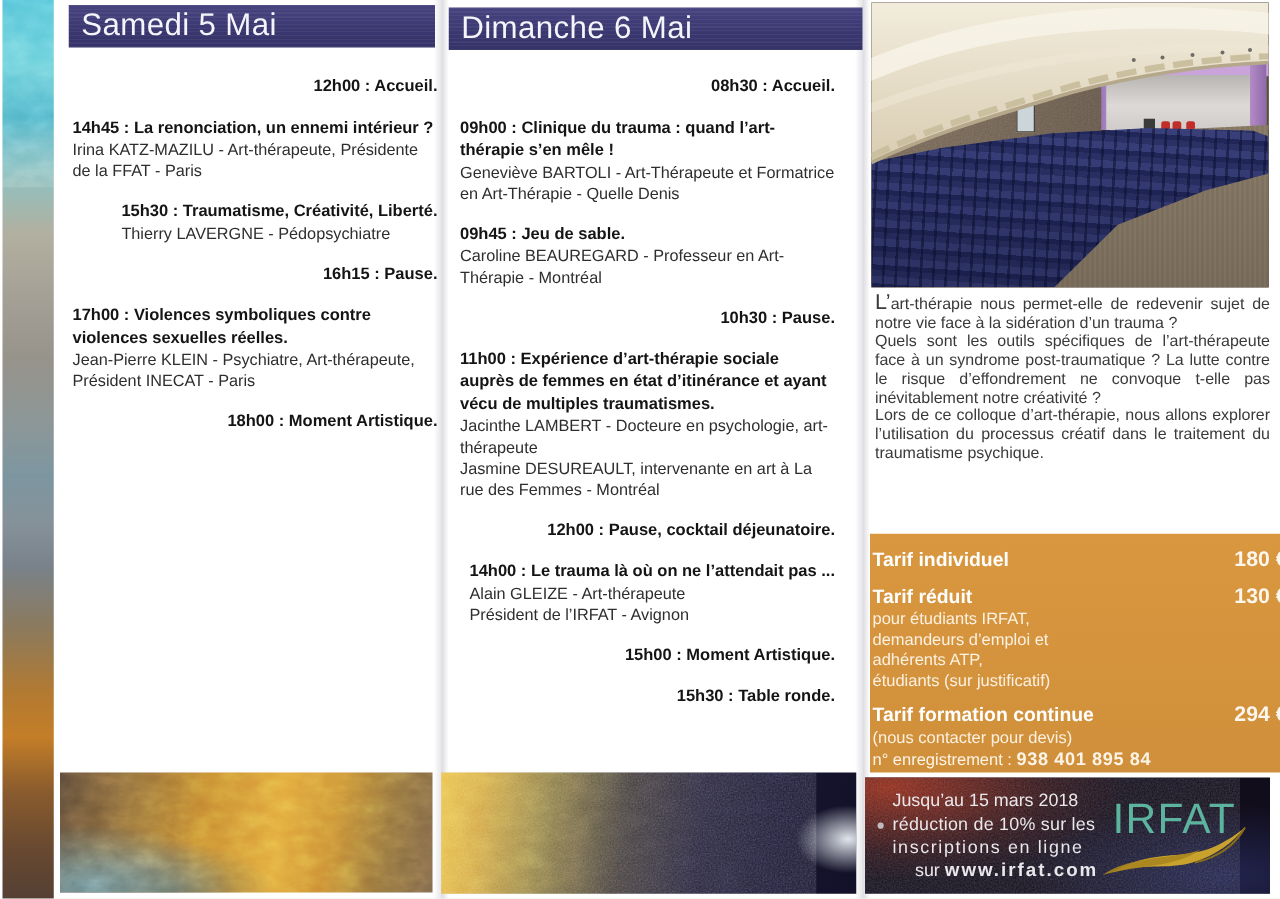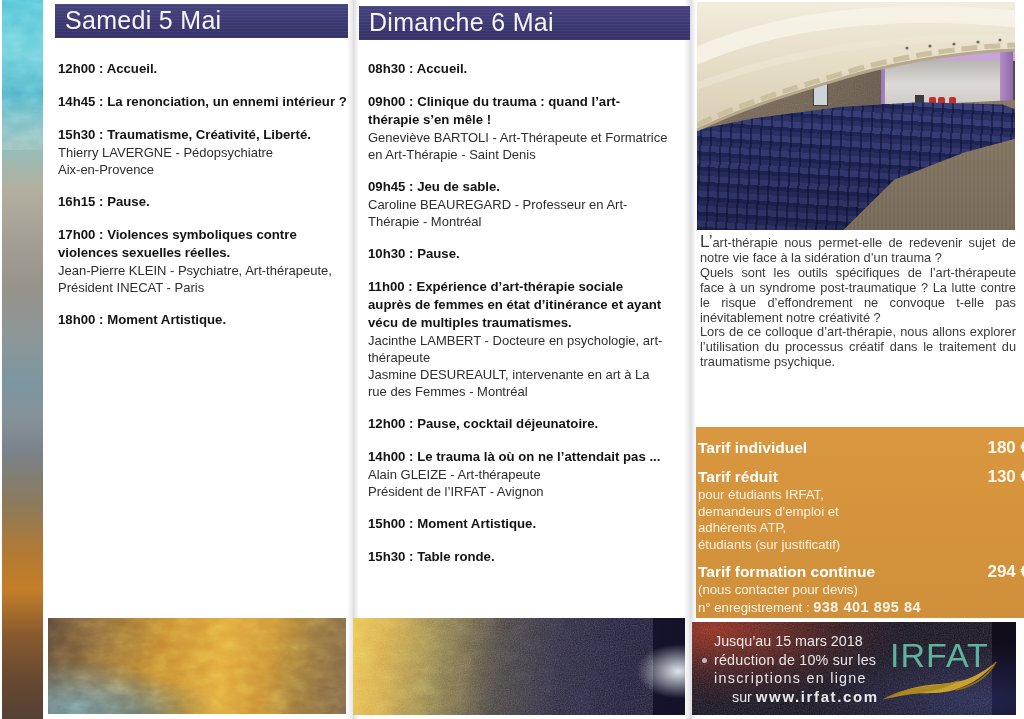--- a/index.html
+++ b/index.html
@@ -33,21 +33,21 @@
     height:34px; overflow:hidden; color:#f4f4fa;
     background:linear-gradient(180deg,#46437f,#3a3770 60%,#353268);
     font-size:25px; line-height:33px; padding-left:10px; letter-spacing:.3px;
   }
   .day-bar::after { content:""; position:absolute; inset:0;
     background:repeating-linear-gradient(0deg, rgba(255,255,255,.05) 0 1px, transparent 1px 3px); }
   #bar-sat { left:55px; top:4px;  width:293px; }
   #bar-sun { left:359px; top:6px; width:331px; }
 
   
-  .sessions { display:flex; flex-direction:column; gap:15px; }
+  .sessions { display:flex; flex-direction:column; gap:15px;align-items:flex-end; }
   #saturday-sessions { left:58px;  top:60px; width:292px; }
   #sunday-sessions  { left:368px; top:60px; width:300px; }
   .session-heading { font-weight:700; font-size:13.2px; line-height:18px; color:#141414; }
   .s-detail { font-size:13px; line-height:17px; color:#2e2e2e; }
 
   
   #photo { left:697px; top:2px; width:318px; height:228px; overflow:hidden; background:#6e6156; }
   #ph-wall { inset:0;
     background:linear-gradient(100deg,#7a6c5d 0%,#6e6153 38%,#61554a 68%,#55493e 100%); }
   #ph-door { left:116px; top:74px; width:15px; height:30px; background:#ccd5da; border:1px solid #4a4238; }
@@ -162,29 +162,31 @@
     </div>
     <div class="s-details"></div>
   </div>
 
 
 
   <div class="session">
     <div class="session-heading">
       <span class="s-time">14h45</span><span class="s-sep"> : </span><span class="s-title">La renonciation, un ennemi intérieur ?</span>
     </div>
+    <div class="s-details">
+          <div class="s-detail">Irina KATZ-MAZILU - Art-thérapeute, Présidente de la FFAT - Paris</div>
+        </div>
   </div>
 
   <div class="session">
     <div class="session-heading">
       <span class="s-time">15h30</span><span class="s-sep"> : </span><span class="s-title">Traumatisme, Créativité, Liberté.</span>
     </div>
     <div class="s-details">
           <div class="s-detail">Thierry LAVERGNE - Pédopsychiatre</div>
-          <div class="s-detail">Aix-en-Provence</div>
         </div>
   </div>
 
   <div class="session">
     <div class="session-heading">
       <span class="s-time">16h15</span><span class="s-sep"> : </span><span class="s-title">Pause.</span>
     </div>
     <div class="s-details"></div>
   </div>
 
@@ -211,21 +213,21 @@
       <span class="s-time">08h30</span><span class="s-sep"> : </span><span class="s-title">Accueil.</span>
     </div>
     <div class="s-details"></div>
   </div>
 
   <div class="session">
     <div class="session-heading">
       <span class="s-time">09h00</span><span class="s-sep"> : </span><span class="s-title">Clinique du trauma : quand l’art-thérapie s’en mêle !</span>
     </div>
     <div class="s-details">
-          <div class="s-detail">Geneviève BARTOLI - Art-Thérapeute et Formatrice en Art-Thérapie - Saint Denis</div>
+          <div class="s-detail">Geneviève BARTOLI - Art-Thérapeute et Formatrice en Art-Thérapie - Quelle Denis</div>
         </div>
   </div>
 
   <div class="session">
     <div class="session-heading">
       <span class="s-time">09h45</span><span class="s-sep"> : </span><span class="s-title">Jeu de sable.</span>
     </div>
     <div class="s-details">
           <div class="s-detail">Caroline BEAUREGARD - Professeur en Art-Thérapie - Montréal</div>
         </div>

